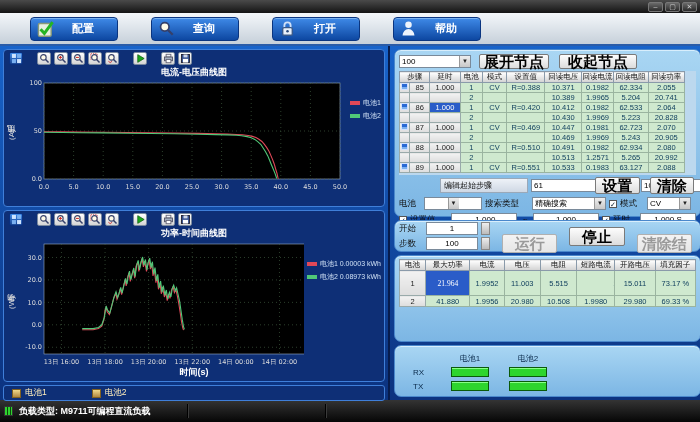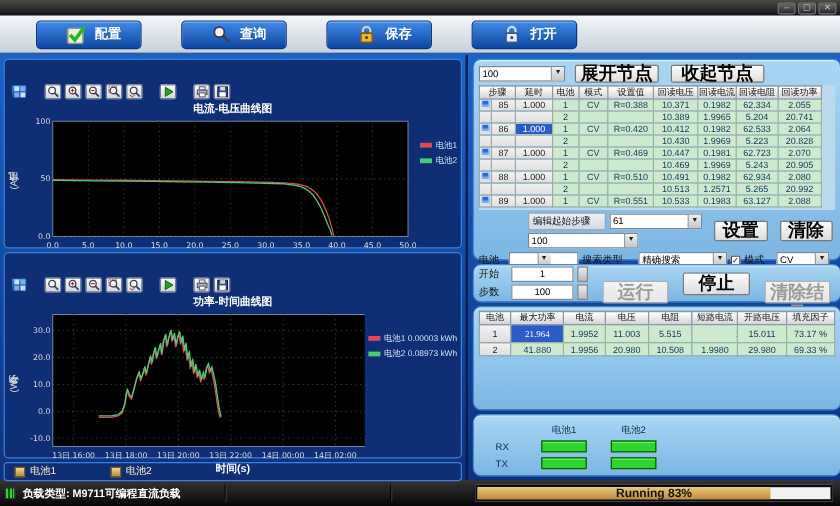--- a/index.html
+++ b/index.html
@@ -6,30 +6,30 @@
   html,body { width:700px; height:422px; overflow:hidden; background:#000; }
   body { font-family:"Liberation Sans","DejaVu Sans",sans-serif; }
   .window { width:700px; height:422px; position:relative; background:linear-gradient(180deg,#1a6ad4,#0b2f7a); }
 
   
   .titlebar { height:13px; background:linear-gradient(#4a4a4a,#141414); display:flex; justify-content:flex-end; align-items:center; padding-right:3px; gap:2px; }
   .winbtn { width:15px; height:10px; background:linear-gradient(#6a6a6a,#2a2a2a); border:1px solid #777; border-radius:2px; color:#ccc; font-size:7px; line-height:8px; text-align:center; cursor:pointer; }
 
   
   .toolbar { height:33px; background:linear-gradient(#f4f7fa,#c6d0da); border-bottom:2px solid #2a5ca8; display:flex; align-items:center; gap:33px; padding-left:30px; }
-  .tb-btn { width:88px; height:24px; border-radius:4px; background:linear-gradient(#3f8ae8,#0d47a1); border:1px solid #0a3580; box-shadow:inset 0 1px 0 #7ab2f0; color:#fff; font-size:11px; font-weight:bold; display:flex; align-items:center; gap:7px; padding-left:24px; cursor:pointer; }
+  .tb-btn { width:88px; height:24px; border-radius:4px; background:linear-gradient(#3f8ae8,#0d47a1); border:1px solid #0a3580; box-shadow:inset 0 1px 0 #7ab2f0; color:#fff; font-size:11px; font-weight:bold; display:flex; align-items:center; gap:18px; padding-left:6px; cursor:pointer; }
   .tb-ic { width:17px; height:17px; flex:0 0 auto; }
 
   
   .main { height:354px; display:flex; }
   .left { width:390px; padding:3px; border-right:2px solid #071c4d; }
   .right { flex:1; padding:3px 4px; display:flex; flex-direction:column; gap:3px; }
 
   
-  .chart-panel { background:#0e2f76; border:1px solid #3f7fd9; border-radius:4px; padding:18px 3px; margin-bottom:3px; }
+  .chart-panel { background:#0e2f76; border:1px solid #3f7fd9; border-radius:4px; padding:0 3px; margin-bottom:3px; }
   #chart1-panel { height:158px; }
   #chart2-panel { height:172px; }
   .chart-toolbar { height:17px; display:flex; align-items:center; gap:3px; padding-left:2px; }
   .cticon { width:14px; height:13px; background:linear-gradient(#ffffff,#d4d4d4); border:1px solid #7a8aa0; border-radius:2px; display:flex; align-items:center; justify-content:center; cursor:pointer; }
   .cticon.first { background:linear-gradient(#3f8ae8,#14408f); border-color:#0a3080; }
   .ct-gap { width:8px; }
   .chart-title { text-align:center; color:#fff; font-weight:bold; font-size:9px; height:11px; line-height:11px; }
   .chart-body { display:flex; align-items:stretch; }
   .ylab { width:11px; color:#ddd; font-size:8px; writing-mode:vertical-rl; transform:rotate(180deg); text-align:center; }
   .legend { display:flex; flex-direction:column; gap:3px; padding-top:20px; padding-left:3px; }
@@ -69,21 +69,21 @@
   .tblwrap { position:relative; height:104px; padding-right:11px; background:#bcd8ee; }
   table.gt { border-collapse:collapse; table-layout:fixed; width:100%; }
   table.gt th { background:linear-gradient(#ffffff,#d2d2d2); border:1px solid #8a9aaa; font-weight:normal; color:#111; font-size:7.5px; height:11px; padding:0; overflow:hidden; white-space:nowrap; }
   table.gt td { border:1px solid #9ab4a0; font-size:7.5px; color:#0a3a5a; text-align:center; height:10px; padding:0; overflow:hidden; white-space:nowrap; background:#cfe9cf; }
   table.gt td.gray { background:linear-gradient(#f2f2f2,#ddd); border-color:#9aa; color:#222; }
   table.gt td.sel { background:#2a5cc8; color:#fff; }
   .tree { display:inline-block; width:7px; height:7px; background:#2a6ad4; border:1px solid #cfe0ff; box-shadow:inset 0 -2px 0 #7ab0f0; }
 
   
   .edit-top { display:flex; margin-top:2px; }
-  .edit-left { width:186px; display:flex; flex-direction:column; gap:2px;padding-left:41px; }
+  .edit-left { width:186px; display:flex; flex-direction:row; gap:2px;padding-left:41px; }
   .edit-row { display:flex; align-items:center; gap:3px; }
   .edit-right { flex:1; display:flex; align-items:center; gap:10px; padding:0 2px 0 10px; }
   .filter-row { display:flex; align-items:center; gap:3px; margin-top:3px; }
   .cb { width:8px; height:8px; background:#fff; border:1px solid #555; font-size:7px; line-height:7px; text-align:center; color:#123; cursor:pointer; flex:0 0 auto; }
   .field { height:13px; background:#fff; border:1px solid #7a8a9a; font-size:8px; text-align:center; color:#000; line-height:11px; }
 
   
   .run-left { display:flex; flex-direction:column; gap:2px; }
   .run-row { display:flex; align-items:center; gap:3px; }
   .spin { width:9px; height:13px; background:linear-gradient(#eee,#bbb); border:1px solid #888; }
@@ -178,29 +178,29 @@
         <span>配置</span>
       </div>
     <div class="tb-btn">
         <svg class="tb-ic">
           <use href="#sy-mag"></use>
         </svg>
         <span>查询</span>
       </div>
     <div class="tb-btn">
         <svg class="tb-ic">
-          <use href="#sy-lockgold"></use>
-        </svg>
-        <span>保存</span>
-      </div>
-    <div class="tb-btn">
-        <svg class="tb-ic">
           <use href="#sy-lockblue"></use>
         </svg>
         <span>打开</span>
+      </div>
+    <div class="tb-btn">
+        <svg class="tb-ic">
+          <use href="#sy-person"></use>
+        </svg>
+        <span>帮助</span>
       </div>
   </div>
 
   <div class="main">
 
     <div class="left">
 
       <div class="chart-panel" id="chart1-panel">
         <div class="chart-toolbar">
             <span class="cticon first">
@@ -659,21 +659,21 @@
               </tr>
             </thead>
           <tbody id="results-body">
               <tr>
                 <td class="gray" style="height: 11px;">1</td>
                 <td class="sel" style="height: 11px; font-family: Liberation Serif, serif;">21.964</td>
                 <td style="height: 11px;">1.9952</td>
                 <td style="height: 11px;">11.003</td>
                 <td style="height: 11px;">5.515</td>
                 <td style="height: 11px; padding-left: 36px;">1.9988</td>
-                <td style="height: 15px;">15.011</td>
+                <td style="height: 25px;">15.011</td>
                 <td style="height: 11px;">73.17 %</td>
               </tr>
               <tr>
                 <td class="gray" style="height: 11px;">2</td>
                 <td style="height: 11px;">41.880</td>
                 <td style="height: 11px;">1.9956</td>
                 <td style="height: 11px;">20.980</td>
                 <td style="height: 11px;">10.508</td>
                 <td style="height: 11px;">1.9980</td>
                 <td style="height: 11px;">29.980</td>
@@ -698,19 +698,15 @@
       </div>
 
     </div>
   </div>
 
   <div class="statusbar">
     <span class="sicon"></span>
     <span class="stext">负载类型: M9711可编程直流负载</span>
     <span class="sep" style="margin-left:30px;"></span>
     <span class="sep" style="margin-left:130px;"></span>
-    <div class="progress">
-      <div class="fill" id="progress-fill" style="width: 83%;"></div>
-      <div class="plab">Running 83%</div>
-    </div>
   </div>
 
 </div>
 
 </body></html>

